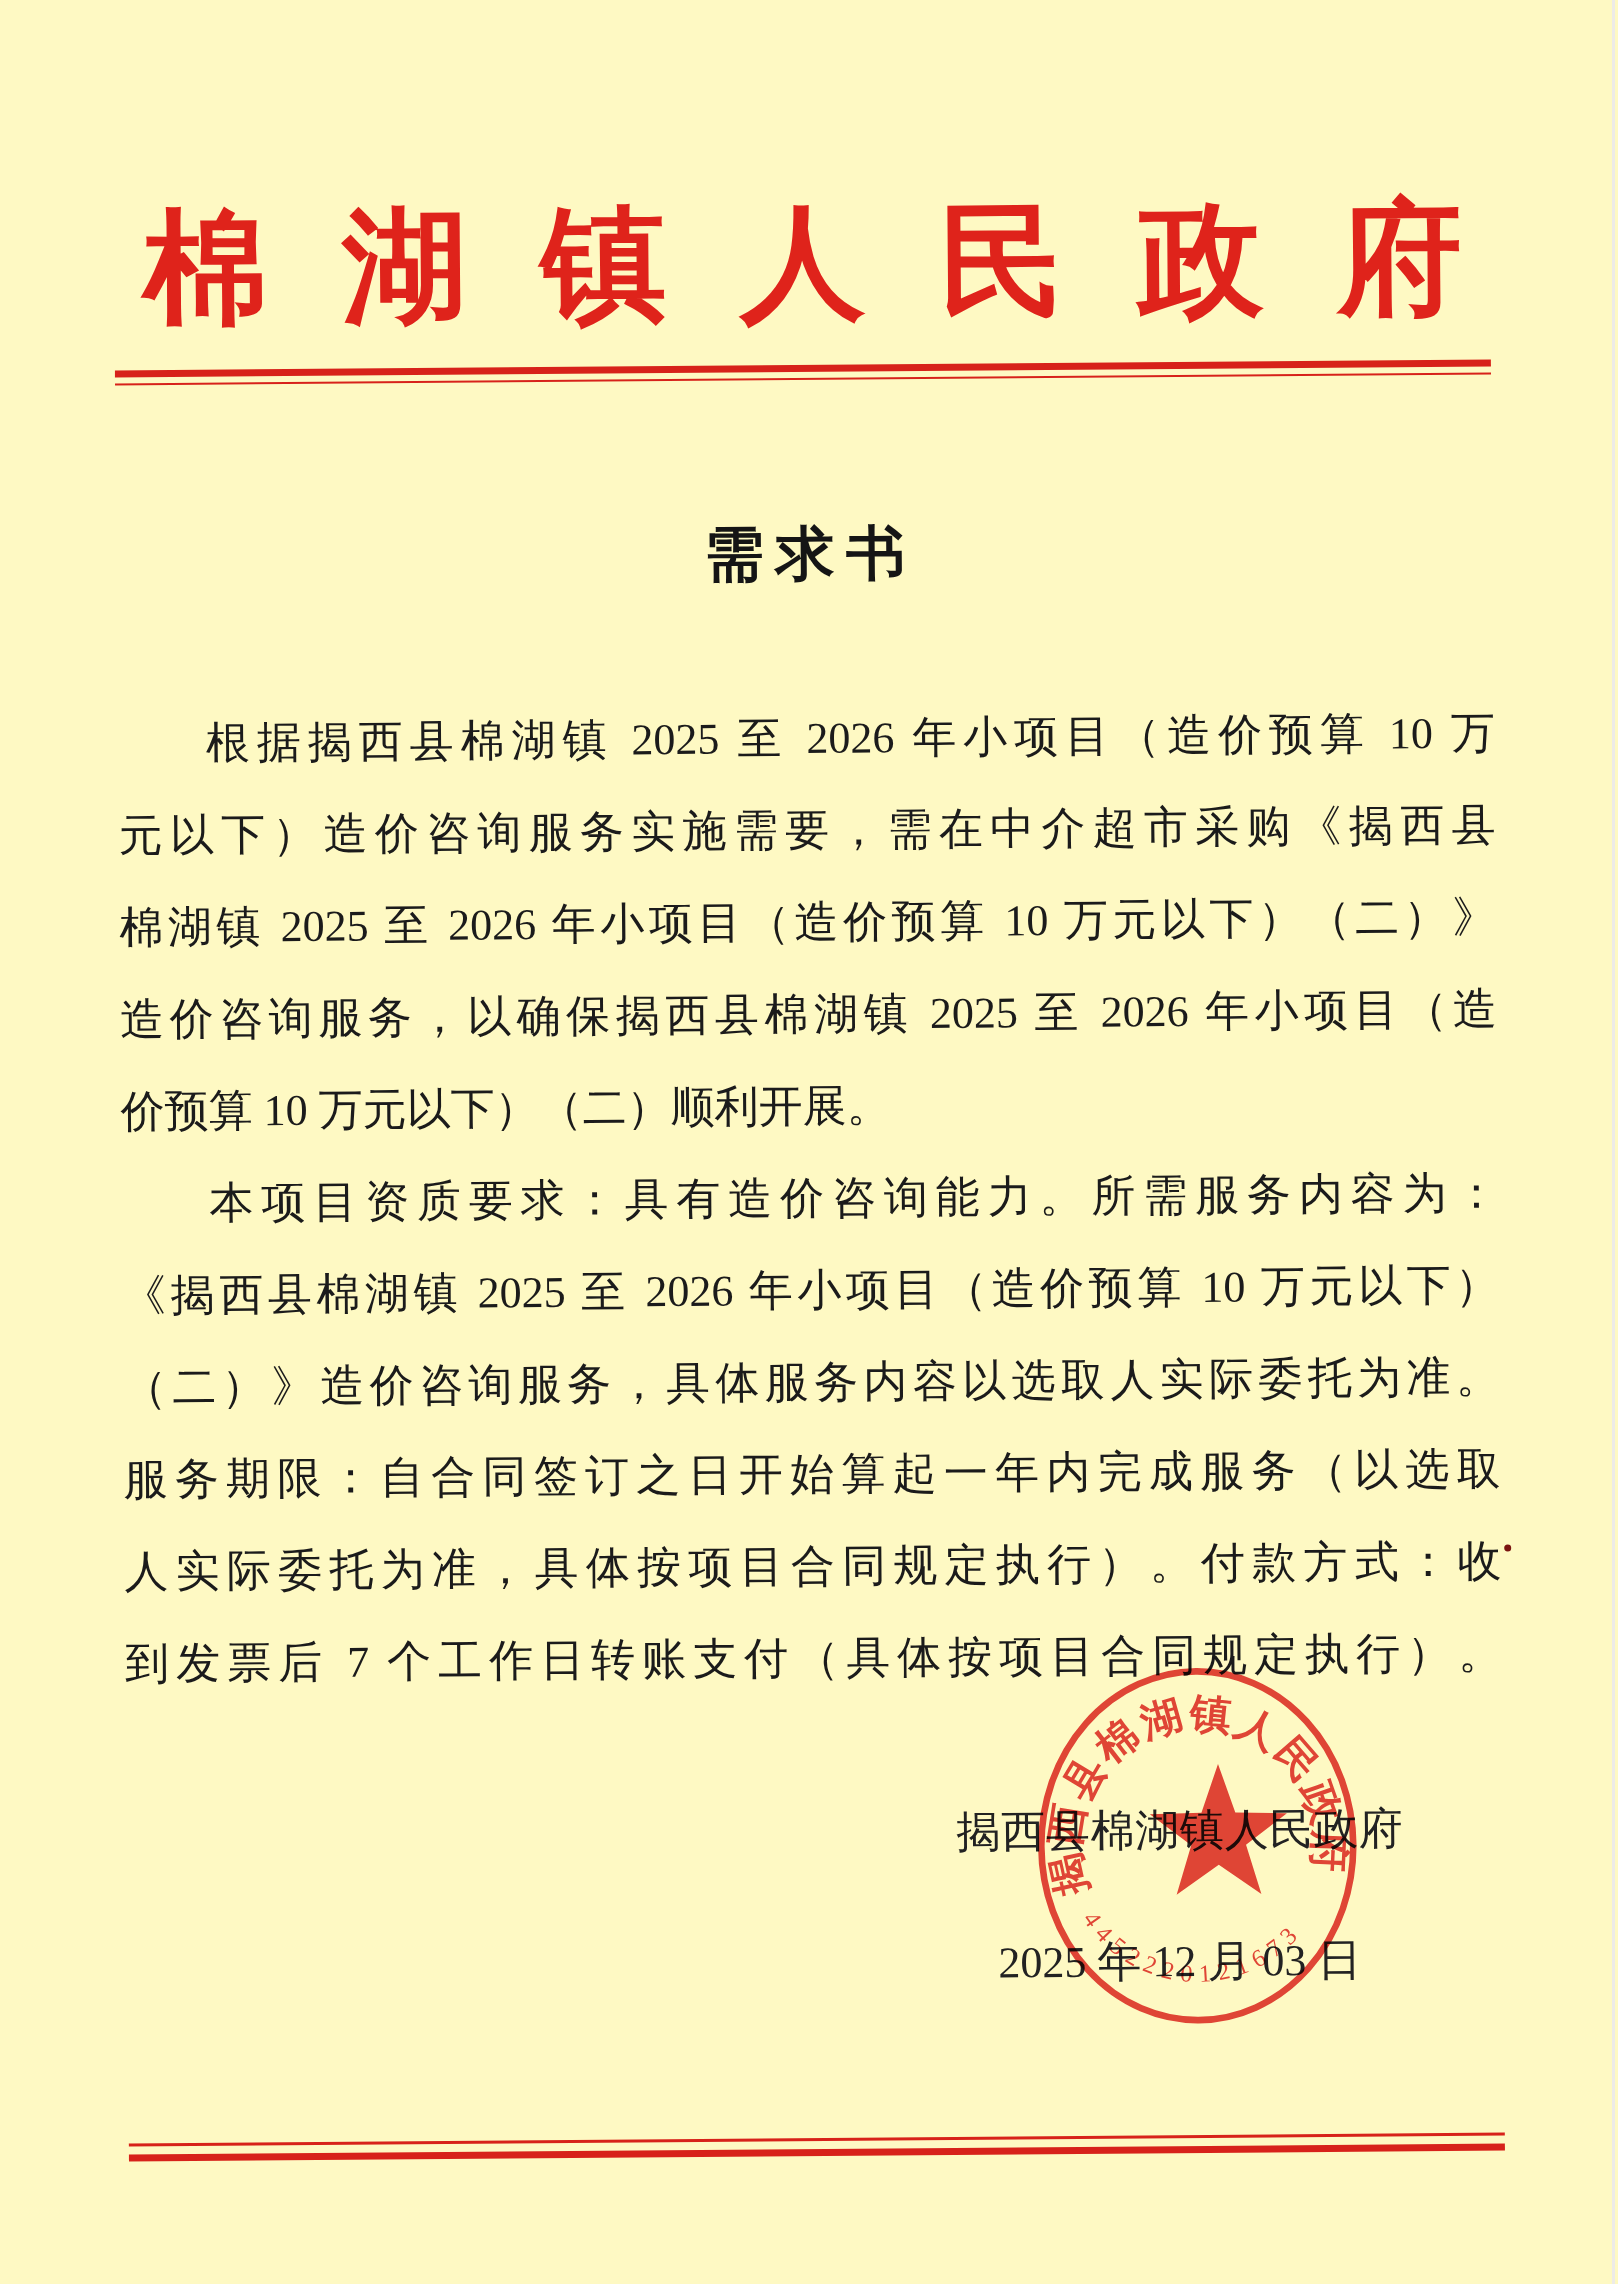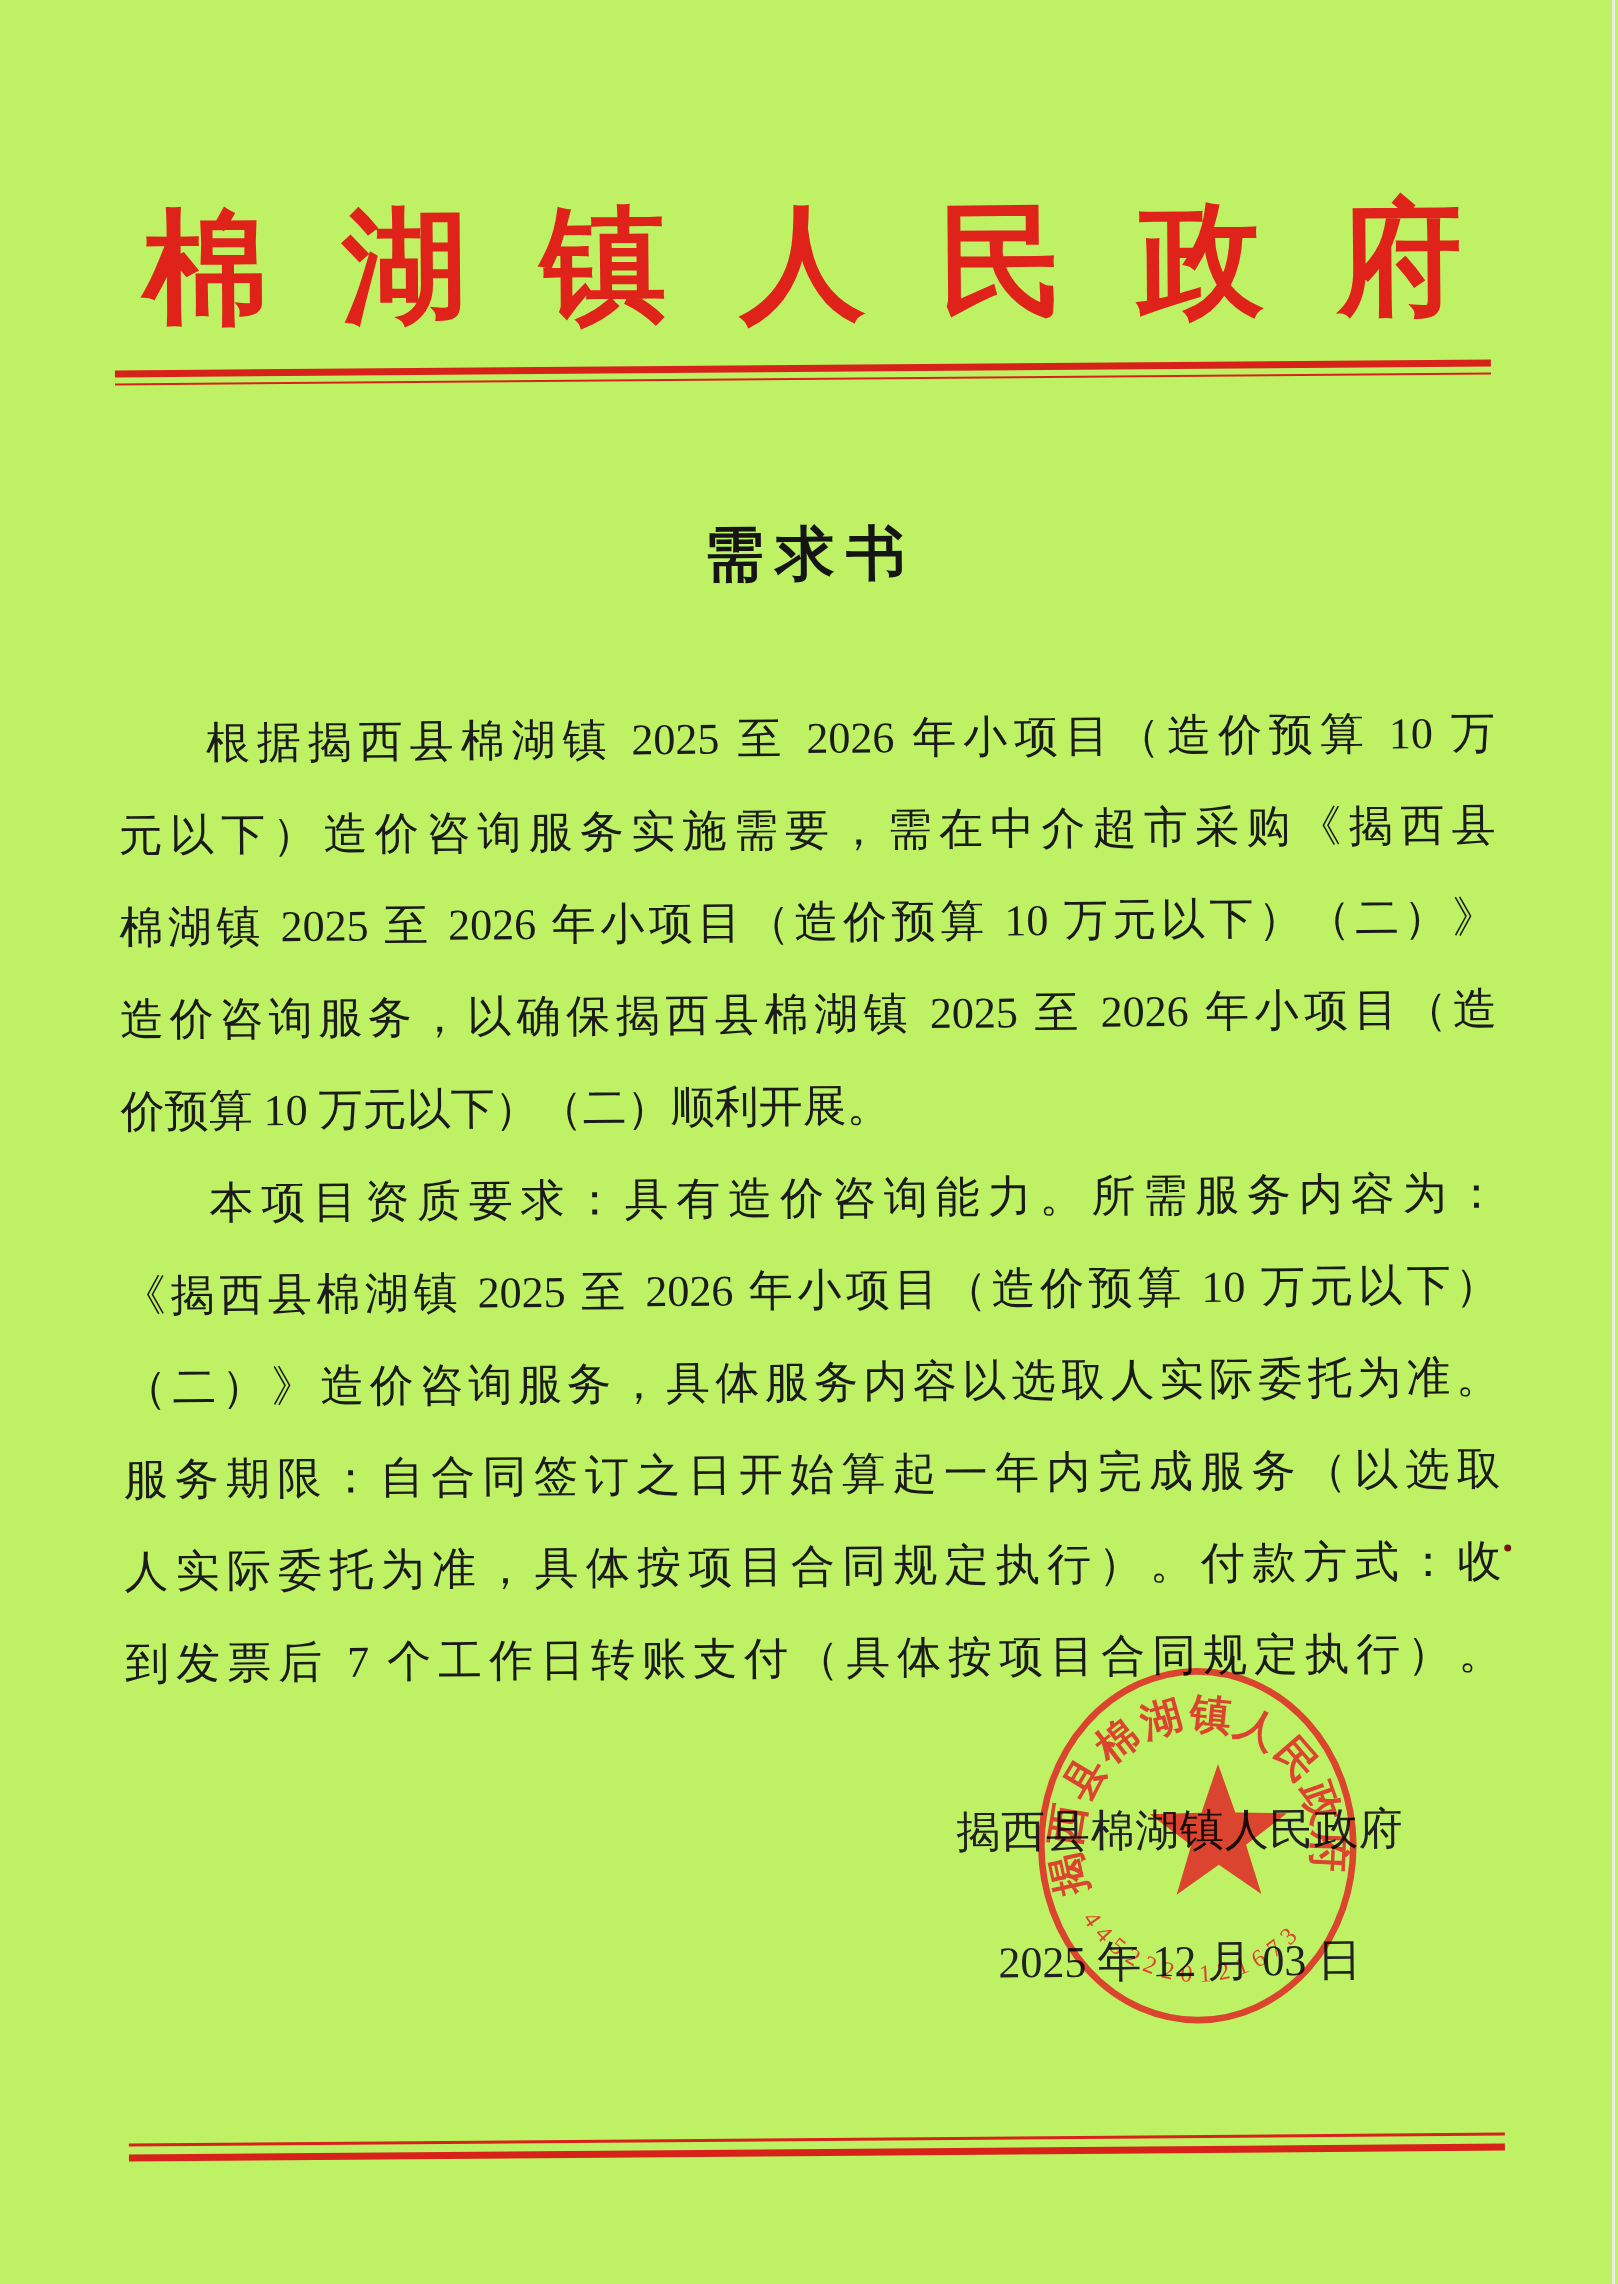--- a/index.html
+++ b/index.html
@@ -1,19 +1,19 @@
 <!DOCTYPE html>
 <html style="font-size:11.8px"><head>
 <meta charset="utf-8">
 <style>
   html,body{margin:0;padding:0;background:#ffffff;}
   .page{
     position:relative;
     width:1619px;height:2284px;
-    background:#bef264;
+    background:#fef9c3;
     overflow:hidden;
     font-family:"Liberation Serif","DejaVu Serif",serif;
     color:#1b1b1b;
   }
   .tilt{
     position:absolute;inset:0;
     transform:rotate(-0.45deg);
     transform-origin:50% 50%;
   }
   

